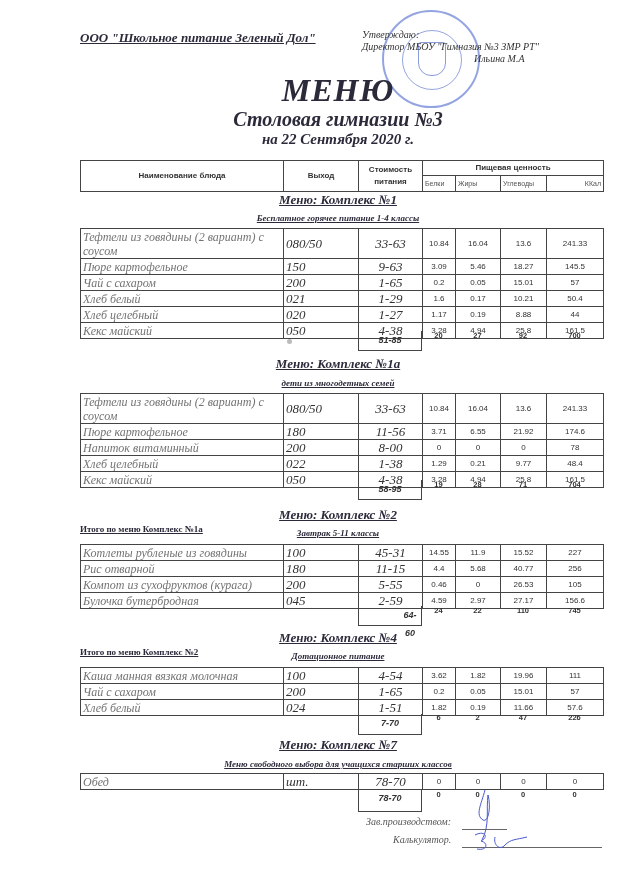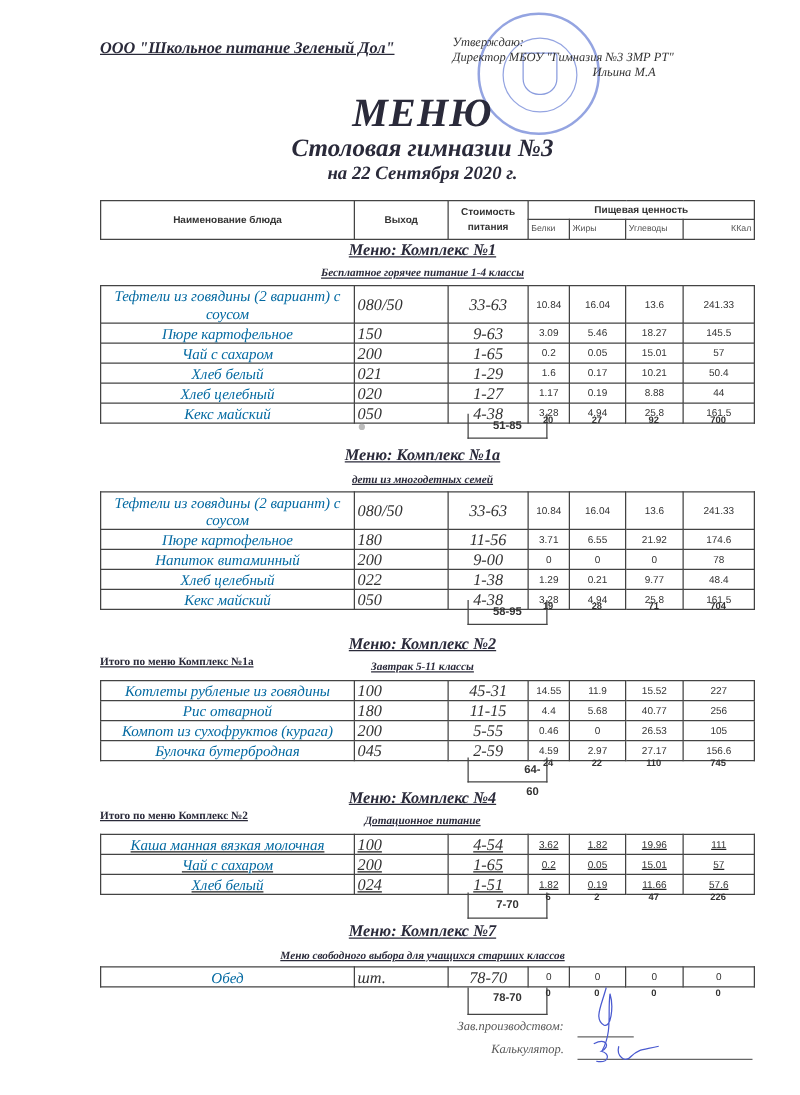--- a/index.html
+++ b/index.html
@@ -18,32 +18,32 @@
   .stamp .shield { position:absolute; left:34px; top:30px; width:26px; height:32px;
            border:1.5px solid rgba(60,90,200,0.6); border-radius:3px 3px 13px 13px; }
   .title { left:0; width:676px; top:72px; text-align:center; font-size:32px; font-style:italic; font-weight:bold; color:#2a2a3a; letter-spacing:1px; }
   .subtitle { left:0; width:676px; top:108px; text-align:center; font-size:20px; font-style:italic; font-weight:bold; color:#2a2a3a; }
   .date { left:0; width:676px; top:131px; text-align:center; font-size:15px; font-style:italic; font-weight:bold; color:#2a2a3a; }
 
   table { border-collapse:collapse; position:absolute; left:80px; width:523px; table-layout:fixed; }
   td { border:1px solid #444; padding:0 2px; height:15px; line-height:14px; }
   .hdr td { font-family:"Liberation Sans", sans-serif; font-size:8px; text-align:center; font-weight:bold; color:#333; }
   .hdr td.sm { font-weight:normal; font-size:7px; text-align:left; color:#555; }
-  .row td.name { font-size:12px; font-style:italic; color:#0369a1;text-align:center; }
+  .row td.name { font-size:12px; font-style:italic; color:#737373; }
   .row td.out { font-size:13px; font-style:italic; text-align:left; color:#333; }
   .row td.price { font-size:13px; font-style:italic; text-align:center; color:#333; }
   .row td.num { font-family:"Liberation Sans", sans-serif; font-size:8px; text-align:center; color:#333; }
   .row.tall td { height:29px; }
   .row.tall td.name { line-height:14px; }
 
   .sec-title { left:0; width:676px; text-align:center; font-size:13px; font-style:italic; font-weight:bold; text-decoration:underline; color:#2a2a3a; }
   .sec-sub { left:0; width:676px; text-align:center; font-size:9px; font-style:italic; font-weight:bold; text-decoration:underline; color:#2a2a3a; }
 
   .totalbox { position:absolute; left:358px; width:64px; border:1px solid #444; border-top:none; box-sizing:border-box;
-              font-family:"Liberation Sans", sans-serif; font-size:9px; font-weight:bold; text-align:center; color:#333;margin-left:16px; }
+              font-family:"Liberation Sans", sans-serif; font-size:9px; font-weight:bold; font-style:italic; text-align:center; color:#333; }
   .totals { position:absolute; left:422px; width:181px; display:flex; font-family:"Liberation Sans", sans-serif; font-size:7.5px; font-weight:bold; color:#333; }
   .totals span { display:block; text-align:center; }
   .itogo { position:absolute; left:80px; font-size:9px; font-weight:bold; text-decoration:underline; color:#2a2a3a;margin-top:38px; }
 
   .sig-label { font-size:10px; font-style:italic; color:#555; }
   .sig-line { position:absolute; height:1px; background:#666; }
   .dot { left:287px; top:339px; width:5px; height:5px; border-radius:50%; background:#bbb; }
 </style>
 </head>
 <body>
@@ -193,21 +193,21 @@
     <td class="out">180</td>
     <td class="price">11-56</td>
     <td class="num">3.71</td>
     <td class="num">6.55</td>
     <td class="num">21.92</td>
     <td class="num">174.6</td>
   </tr>
   <tr class="row">
     <td class="name">Напиток витаминный</td>
     <td class="out">200</td>
-    <td class="price">9-00</td>
+    <td class="price">8-00</td>
     <td class="num">0</td>
     <td class="num">0</td>
     <td class="num">0</td>
     <td class="num">78</td>
   </tr>
   <tr class="row">
     <td class="name">Хлеб  целебный</td>
     <td class="out">022</td>
     <td class="price">1-38</td>
     <td class="num">1.29</td>
@@ -290,21 +290,21 @@
 <div class="totalbox" style="top:606px;height:20px;line-height:18px;padding-left:40px;">64-60</div>
 <div class="totals" style="top:606px;">
   <span style="width:33px">24</span>
   <span style="width:45px">22</span>
   <span style="width:46px">110</span>
   <span style="width:57px">745</span>
 </div>
 
 <div class="abs sec-title" style="top:630px;">Меню: Комплекс №4</div>
 <div class="abs sec-sub" style="top:651px;">Дотационное питание</div>
-<table style="top:667px;text-decoration:underline;">
+<table style="top:667px;">
   <colgroup>
       <col style="width:203px">
       <col style="width:75px">
       <col style="width:64px">
       <col style="width:33px">
       <col style="width:45px">
       <col style="width:46px">
       <col style="width:57px">
     </colgroup>
   <tbody>

